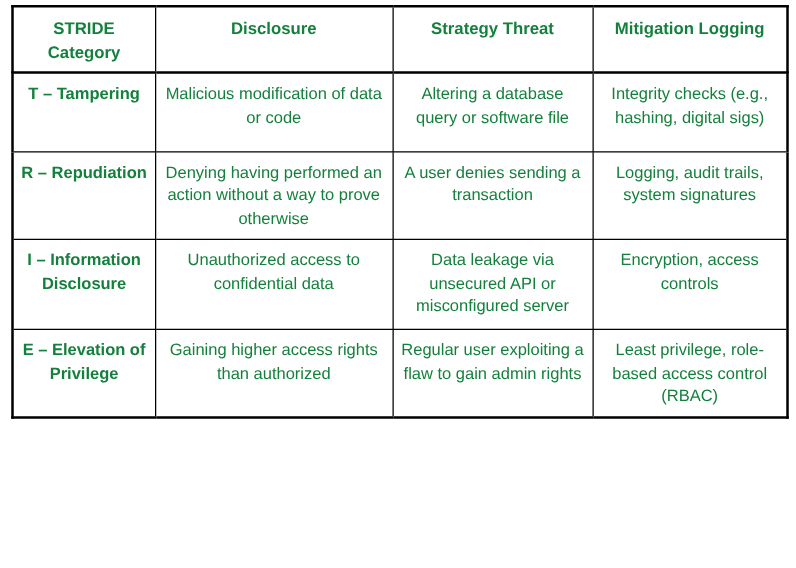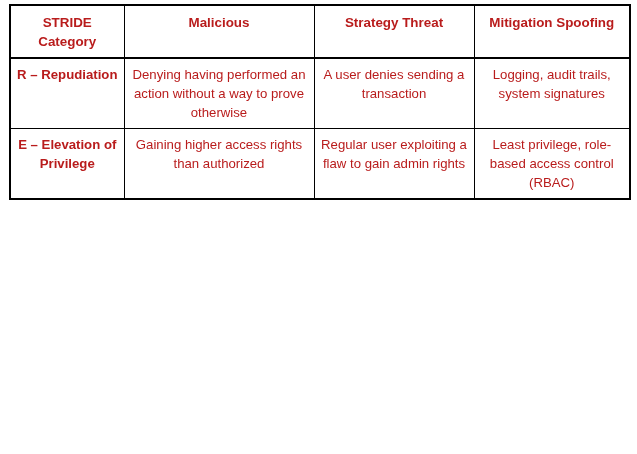--- a/index.html
+++ b/index.html
@@ -33,21 +33,21 @@
   .stride-table col.c1 { width: 190px; }
   .stride-table col.c2 { width: 160px; }
   .stride-table col.c3 { width: 156px; }
 
   .stride-table th,
   .stride-table td {
     border: 1px solid #000000;
     vertical-align: top;
     text-align: center;
     padding: 7px 6px 6px 6px;
-    color: #b91c1c;
+    color: #15803d;
     font-size: 13.2px;
     line-height: 1.42;
     box-sizing: border-box;
     background: #ffffff;
   }
   .stride-table thead th {
     font-weight: bold;
     font-size: 13.4px;
     padding-top: 7px;
     border-bottom-width: 2px;
@@ -85,37 +85,49 @@
         <col class="c2">
         <col class="c3">
     </colgroup>
 
     <thead>
       <tr class="hdr-row">
         <th>
           <span>STRIDE</span><br>
           <span>Category</span>
         </th>
-        <th>Malicious</th>
+        <th>Disclosure</th>
         <th>Strategy Threat</th>
-        <th>Mitigation Spoofing</th>
+        <th>Mitigation Logging</th>
       </tr>
     </thead>
 
     <tbody>
 
 
+      <tr class="r-tamper">
+        <td class="cat-cell">T – Tampering</td>
+        <td>Malicious modification of data or code</td>
+        <td>Altering a database query or software file</td>
+        <td>Integrity checks (e.g., hashing, digital sigs)</td>
+      </tr>
 
       <tr class="r-repud">
         <td class="cat-cell">R – Repudiation</td>
         <td>Denying having performed an action without a way to prove otherwise</td>
         <td>A user denies sending a transaction</td>
         <td>Logging, audit trails, system signatures</td>
       </tr>
 
+      <tr class="r-info">
+        <td class="cat-cell">I – Information Disclosure</td>
+        <td>Unauthorized access to confidential data</td>
+        <td>Data leakage via unsecured API or misconfigured server</td>
+        <td>Encryption, access controls</td>
+      </tr>
 
 
       <tr class="r-elev">
         <td class="cat-cell">E – Elevation of Privilege</td>
         <td>Gaining higher access rights than authorized</td>
         <td>Regular user exploiting a flaw to gain admin rights</td>
         <td>Least privilege, role-based access control (RBAC)</td>
       </tr>
 
     </tbody>

